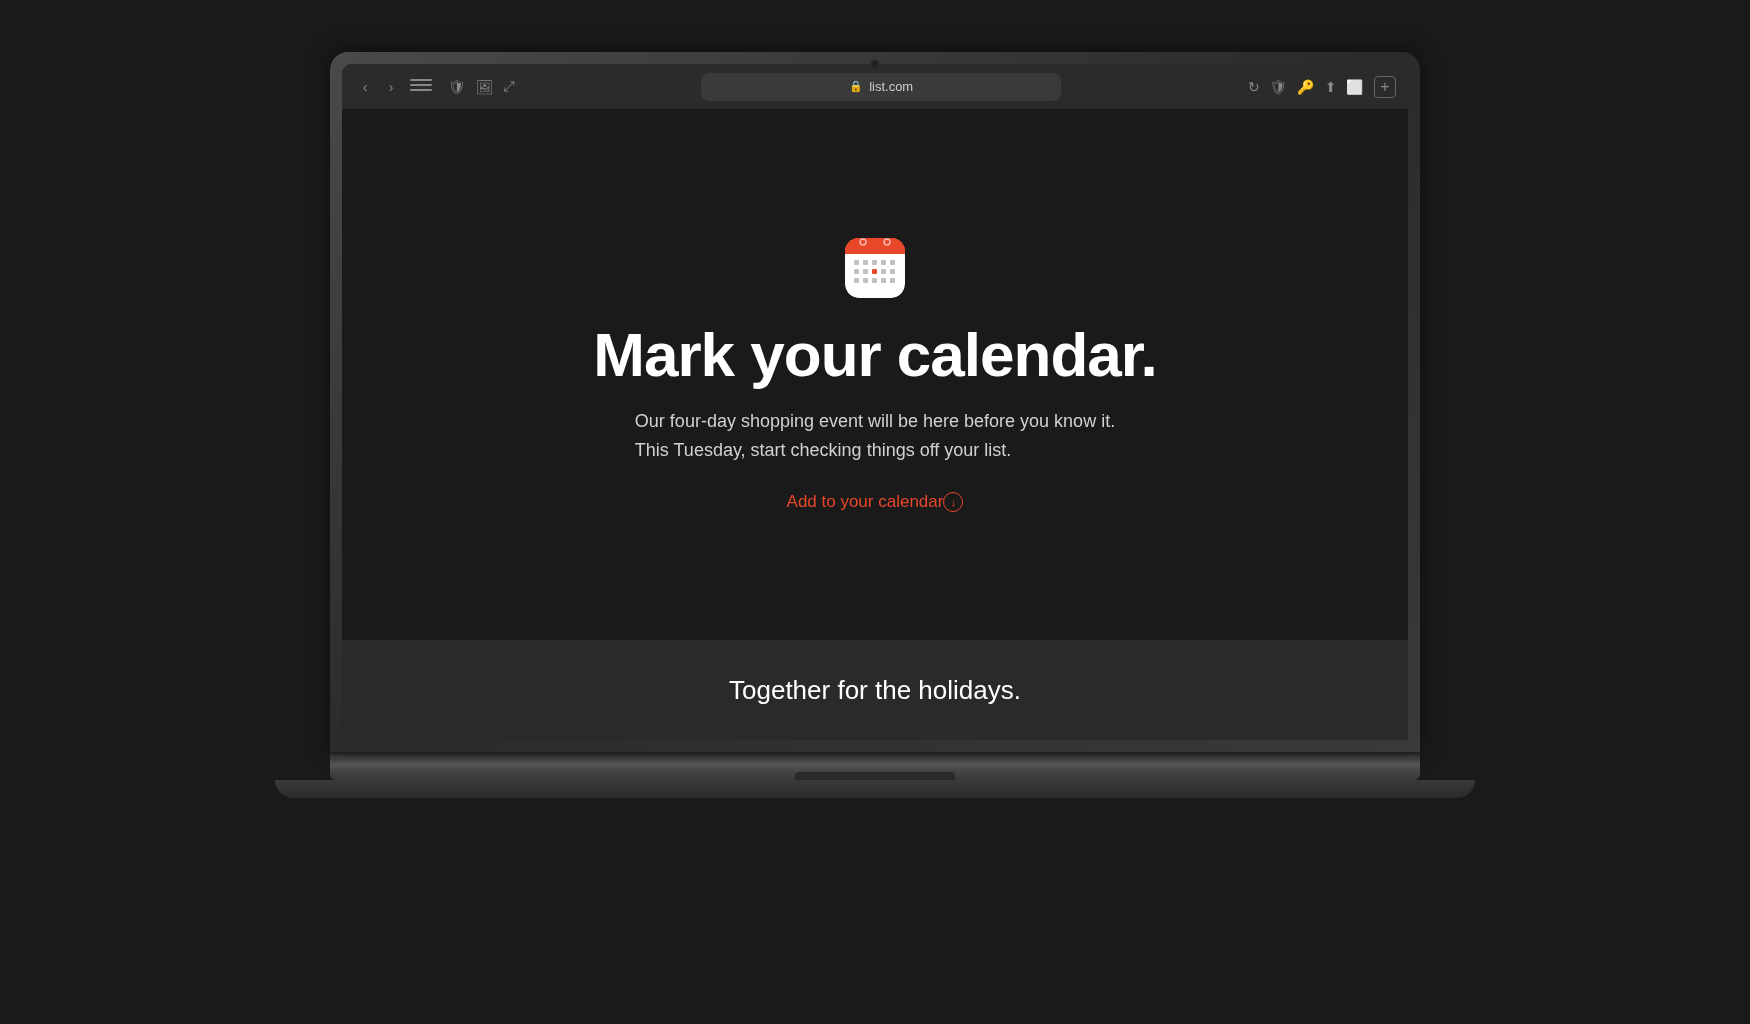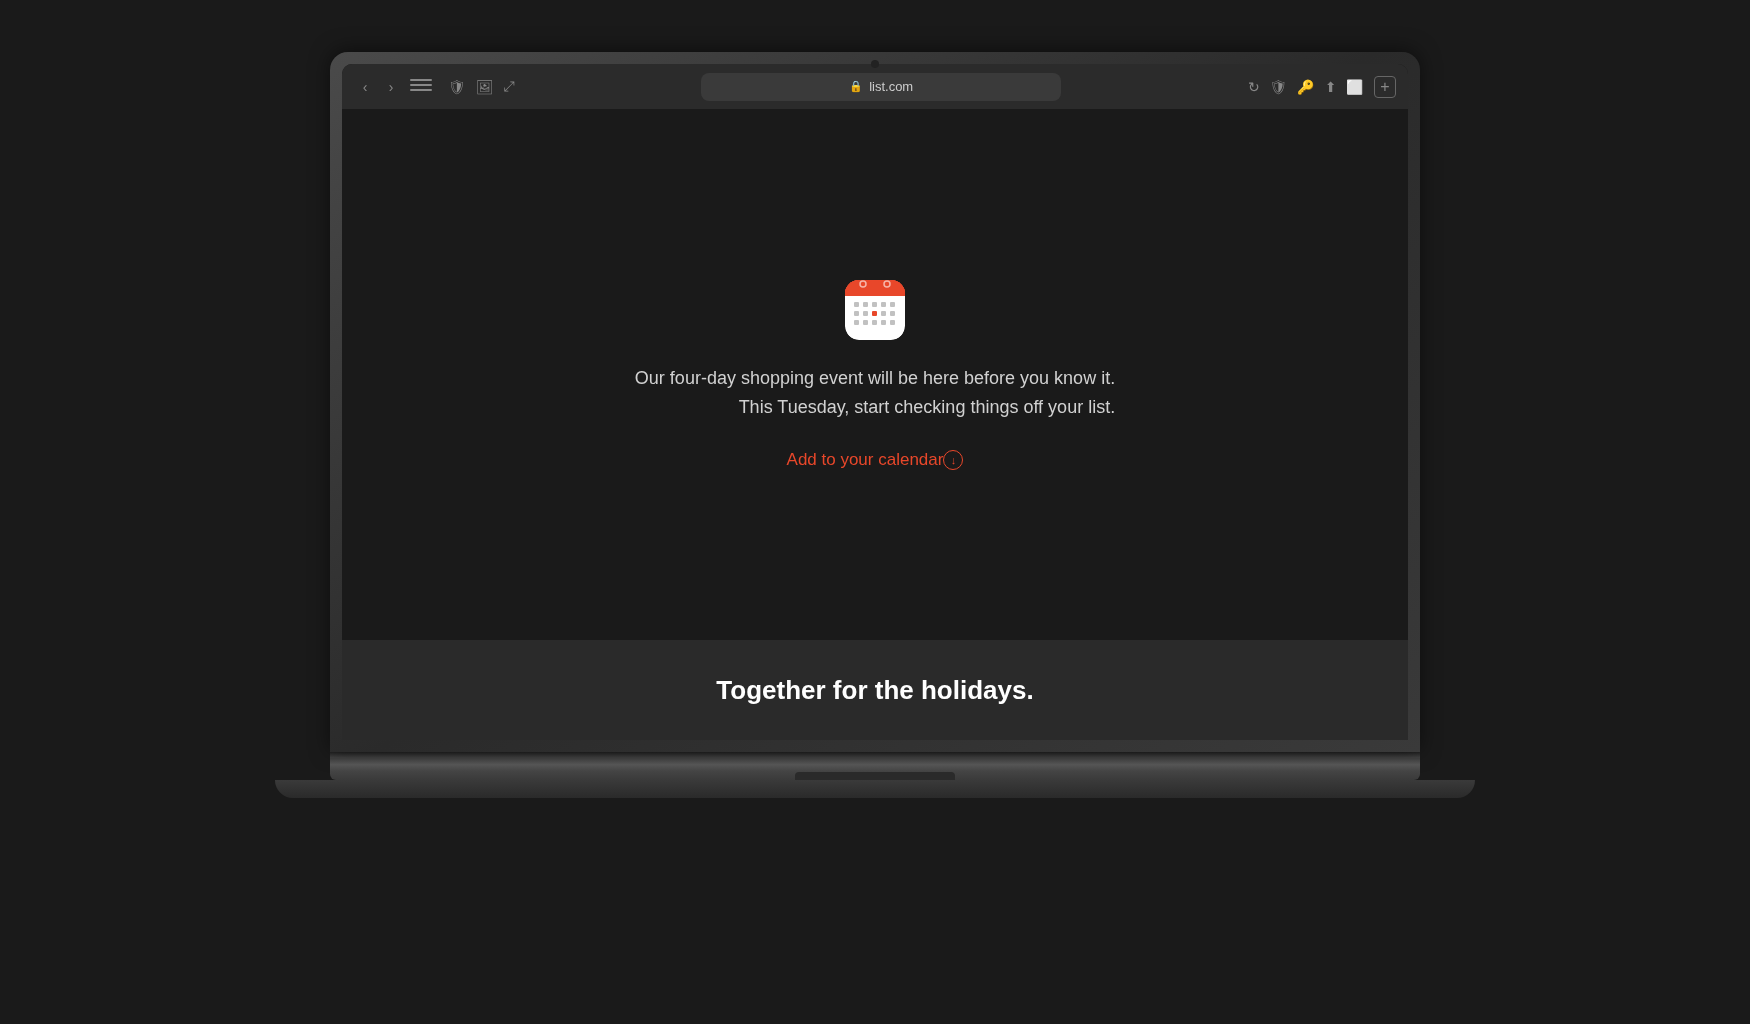--- a/index.html
+++ b/index.html
@@ -215,21 +215,21 @@
       letter-spacing: -1px;
       text-align: center;
       margin-bottom: 20px;
       line-height: 1.05;
     }
 
     .subheadline {
       color: #d1d1d1;
       font-size: 18px;
       font-weight: 400;
-      text-align: right;
+      text-align: left;
       line-height: 1.6;
       margin-bottom: 28px;
     }
 
     .calendar-link {
       color: #e8472a;
       font-size: 17px;
       font-weight: 400;
       text-decoration: none;
       display: flex;
@@ -258,21 +258,21 @@
       height: 100px;
       display: flex;
       align-items: center;
       justify-content: center;
       flex-shrink: 0;
     }
 
     .footer-text {
       color: #ffffff;
       font-size: 26px;
-      font-weight: 700;
+      font-weight: 400;
       text-align: center;
     }
 
     
     .laptop-base {
       width: 1090px;
       height: 22px;
       background: linear-gradient(180deg, #3a3a3a 0%, #555 30%, #444 60%, #3a3a3a 100%);
       border-radius: 0 0 6px 6px;
       position: relative;
@@ -370,20 +370,21 @@
               <rect x="18" y="40" width="5" height="5" rx="1" fill="#333" opacity="0.3"></rect>
               <rect x="27" y="40" width="5" height="5" rx="1" fill="#333" opacity="0.3"></rect>
               <rect x="36" y="40" width="5" height="5" rx="1" fill="#333" opacity="0.3"></rect>
               <rect x="45" y="40" width="5" height="5" rx="1" fill="#333" opacity="0.3"></rect>
 
               <circle cx="18" cy="4" r="3" fill="none" stroke="rgba(255,255,255,0.6)" stroke-width="1.5"></circle>
               <circle cx="42" cy="4" r="3" fill="none" stroke="rgba(255,255,255,0.6)" stroke-width="1.5"></circle>
             </svg>
           </div>
 
+          <h1 class="headline">Mark your calendar.</h1>
 
           <p class="subheadline">
             <span>Our four-day shopping event will be here before you know it.</span><br>
             <span>This Tuesday, start checking things off your list.</span>
           </p>
 
           <a class="calendar-link">
             <span>Add to your calendar</span>
             <div class="download-circle">
               <span class="download-arrow">↓</span>

